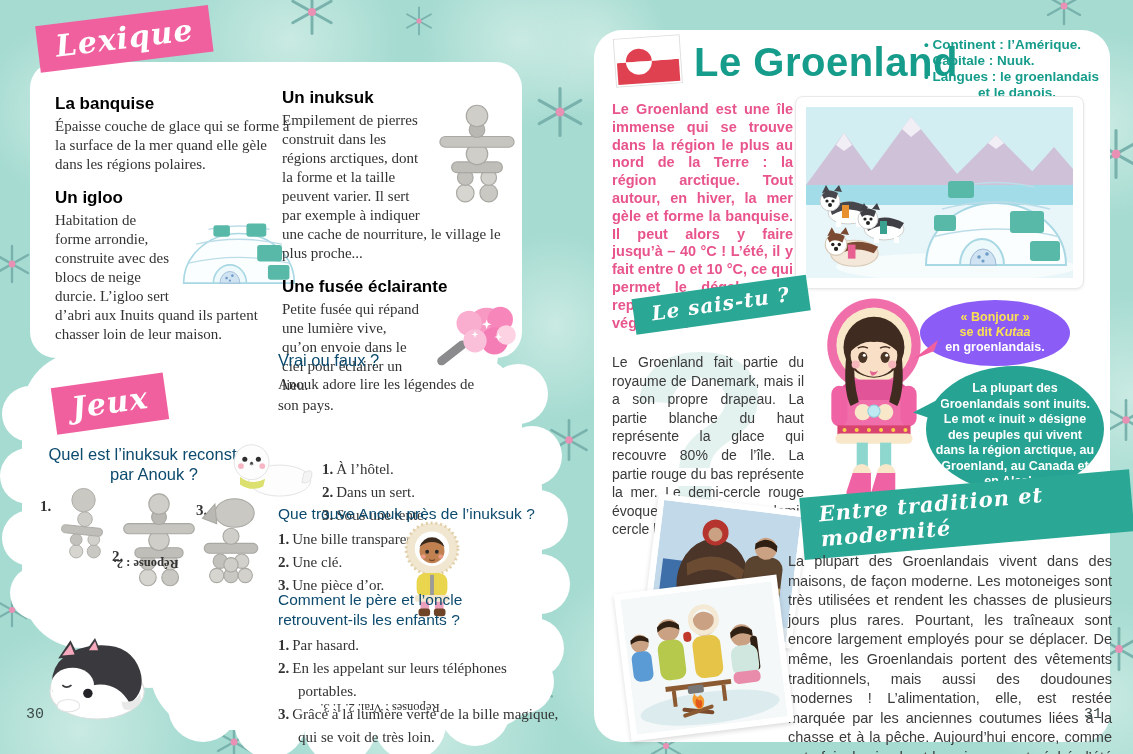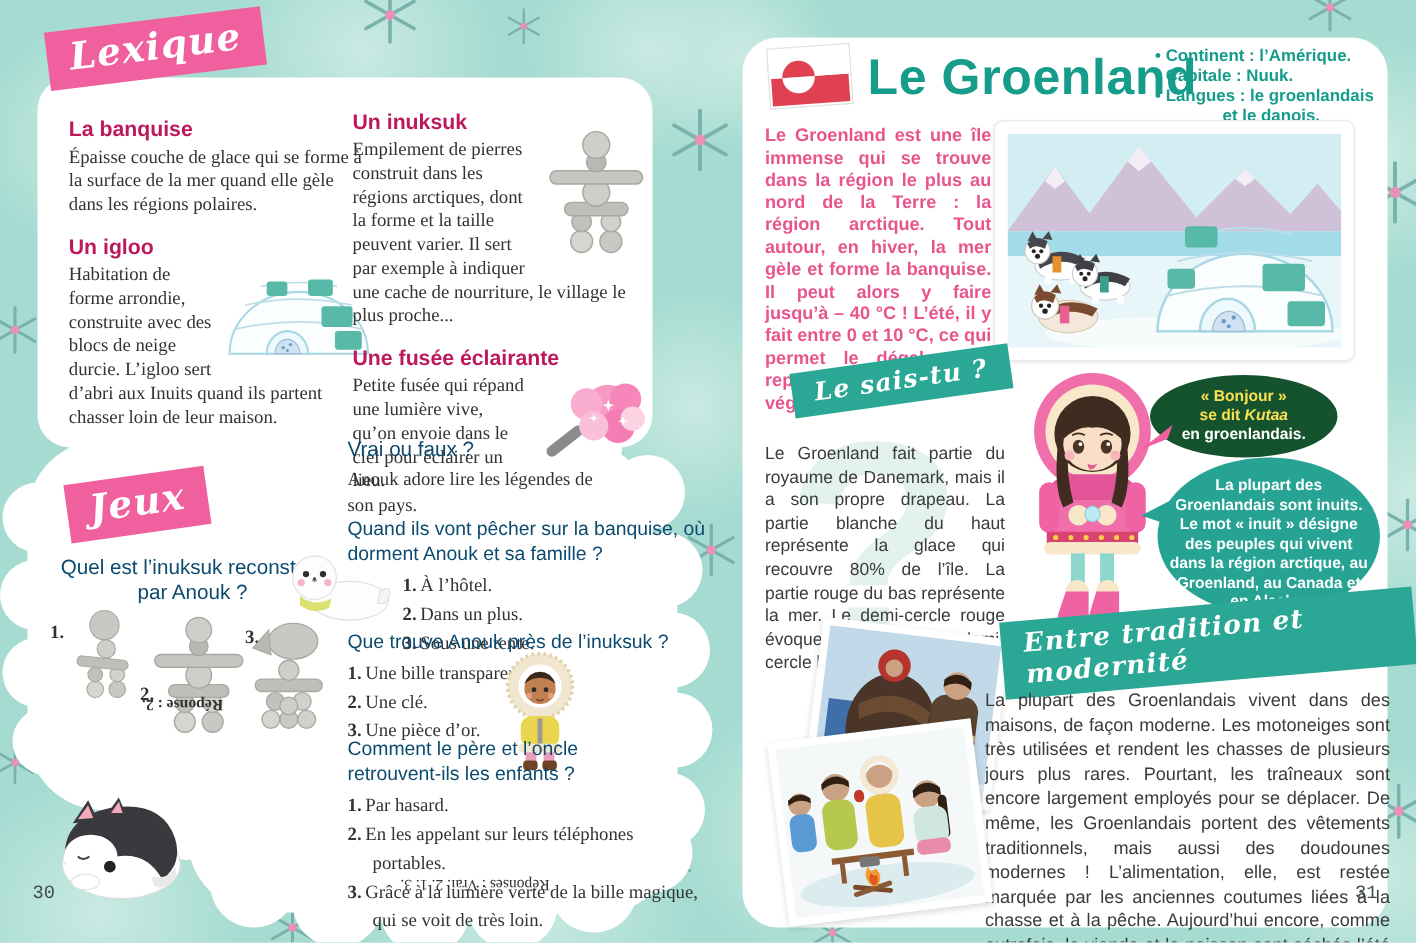--- a/index.html
+++ b/index.html
@@ -13,21 +13,21 @@
   .panel{position:absolute;background:#fff;z-index:1;}
   .sc{position:absolute;background:#fff;border-radius:50%;z-index:1;}
   .abs{position:absolute;z-index:2;}
   
   .banner{position:absolute;z-index:3;color:#fff;display:inline-block;
           font-family:"DejaVu Serif",serif;font-style:italic;font-weight:bold;
           padding:5px 18px 7px;letter-spacing:1px;transform-origin:left center;}
   .banner.pink{background:#f0609e;}
   .banner.teal{background:#2ba795;}
   
-  .term{color:#be185d;font-weight:bold;font-size:17px;margin:0 0 3px;}
+  .term{color:#000000;font-weight:bold;font-size:17px;margin:0 0 3px;}
   .def{font-family:"Liberation Serif",serif;font-size:15px;line-height:19px;margin:0 0 14px;color:#333;}
   .float-img{float:right;}
   
   .qhead{color:#0c4a6e;font-weight:normal;font-size:15.5px;line-height:20px;}
   .opts{font-family:"Liberation Serif",serif;font-size:15px;line-height:23px;}
   .opt{padding-left:20px;text-indent:-20px;}
   .num{font-weight:bold;margin-right:3px;}
   .flip{transform:rotate(180deg);font-family:"Liberation Serif",serif;font-size:12.5px;color:#333;}
   .pageno{position:absolute;z-index:3;font-size:15px;color:#3d4b49;font-family:Liberation Mono, monospace;}
   
@@ -37,21 +37,21 @@
   .intro{position:absolute;z-index:3;color:#e8548c;font-weight:bold;font-size:14.5px;
          line-height:17.8px;text-align:justify;}
   .card{position:absolute;z-index:3;background:#fff;border:1px solid #e9e9e9;border-radius:8px;padding:10px;
         box-shadow:0 1px 3px rgba(0,0,0,.08);}
   .watermark{position:absolute;z-index:2;font-size:235px;font-weight:bold;color:#dbeeea;opacity:.75;
              font-family:"Liberation Sans",sans-serif;line-height:1;}
   .body-txt{position:absolute;z-index:3;font-size:14.5px;line-height:19px;text-align:justify;color:#3a3a3a;}
   .bubble{position:absolute;z-index:3;border-radius:50%;color:#fff;font-weight:bold;font-size:12.5px;
           text-align:center;}
   .bubble::after{content:"";position:absolute;}
-  .bubble-pink{background:#14532d;line-height:15px;padding-top:10px;box-sizing:border-box;}
+  .bubble-pink{background:#8b5cf6;line-height:15px;padding-top:10px;box-sizing:border-box;}
   .bubble-pink::after{left:-8px;bottom:6px;width:26px;height:20px;background:#f0609e;
           clip-path:polygon(100% 0,0 100%,85% 55%);}
   .bubble-teal{background:#27a394;line-height:15.5px;padding:15px 8px;box-sizing:border-box;}
   .bubble-teal::after{left:-13px;top:32px;width:28px;height:24px;background:#27a394;
           clip-path:polygon(100% 0,0 60%,100% 100%);}
   .yellow{color:#fbe152;}
   .photo{position:absolute;background:#fff;padding:6px;box-shadow:0 2px 5px rgba(0,0,0,.15);}
 </style>
 </head>
 <body>
@@ -335,24 +335,23 @@
       <ellipse cx="46" cy="28" rx="22" ry="16" fill="#c9c8c3"></ellipse>
       <path d="M24,18 L10,34 L26,40 Z" fill="#b9b8b3"></path>
         </g>
       </svg>
   </div>
   <div class="abs flip" style="left:96px;top:556px;width:100px;text-align:center;font-weight:bold">Réponse : 2.</div>
 
   <div class="abs qhead" style="left:278px;top:350px;font-size:16.5px">Vrai ou faux ?</div>
   <div class="abs" style="left:278px;top:374px;width:210px;font-family:'Liberation Serif',serif;font-size:15px;line-height:21px">Anouk adore lire les légendes de son pays.</div>
 
-  <div class="abs qhead" style="left:278px;top:414px;width:296px">Quand ils vont pêcher sur la banquise, où dorment Anouk et sa famille ?</div>
   <div class="abs opts" style="left:322px;top:458px;width:200px">
     <div class="opt"><span class="num">1.</span><span>À l’hôtel.</span></div>
-    <div class="opt"><span class="num">2.</span><span>Dans un plus.</span></div>
+    <div class="opt"><span class="num">2.</span><span>Dans un sert.</span></div>
     <div class="opt"><span class="num">3.</span><span>Sous une tente.</span></div>
   </div>
 
   <div class="abs" style="left:226px;top:436px">
     <svg width="88" height="62" viewBox="0 0 90 64">
       <ellipse cx="55" cy="46" rx="32" ry="16" fill="#fdfdfd" stroke="#e2e2e2"></ellipse>
       <path d="M80,38 q10,-6 8,4 q-2,8 -10,6 z" fill="#f4f4f4" stroke="#e2e2e2"></path>
       <circle cx="26" cy="27" r="18" fill="#fdfdfd" stroke="#e2e2e2"></circle>
       <path d="M14,42 q12,10 26,2 l-2,8 q-12,6 -24,-2 z" fill="#dce06e"></path>
       <circle cx="19" cy="24" r="2.6" fill="#2e2e2e"></circle>

